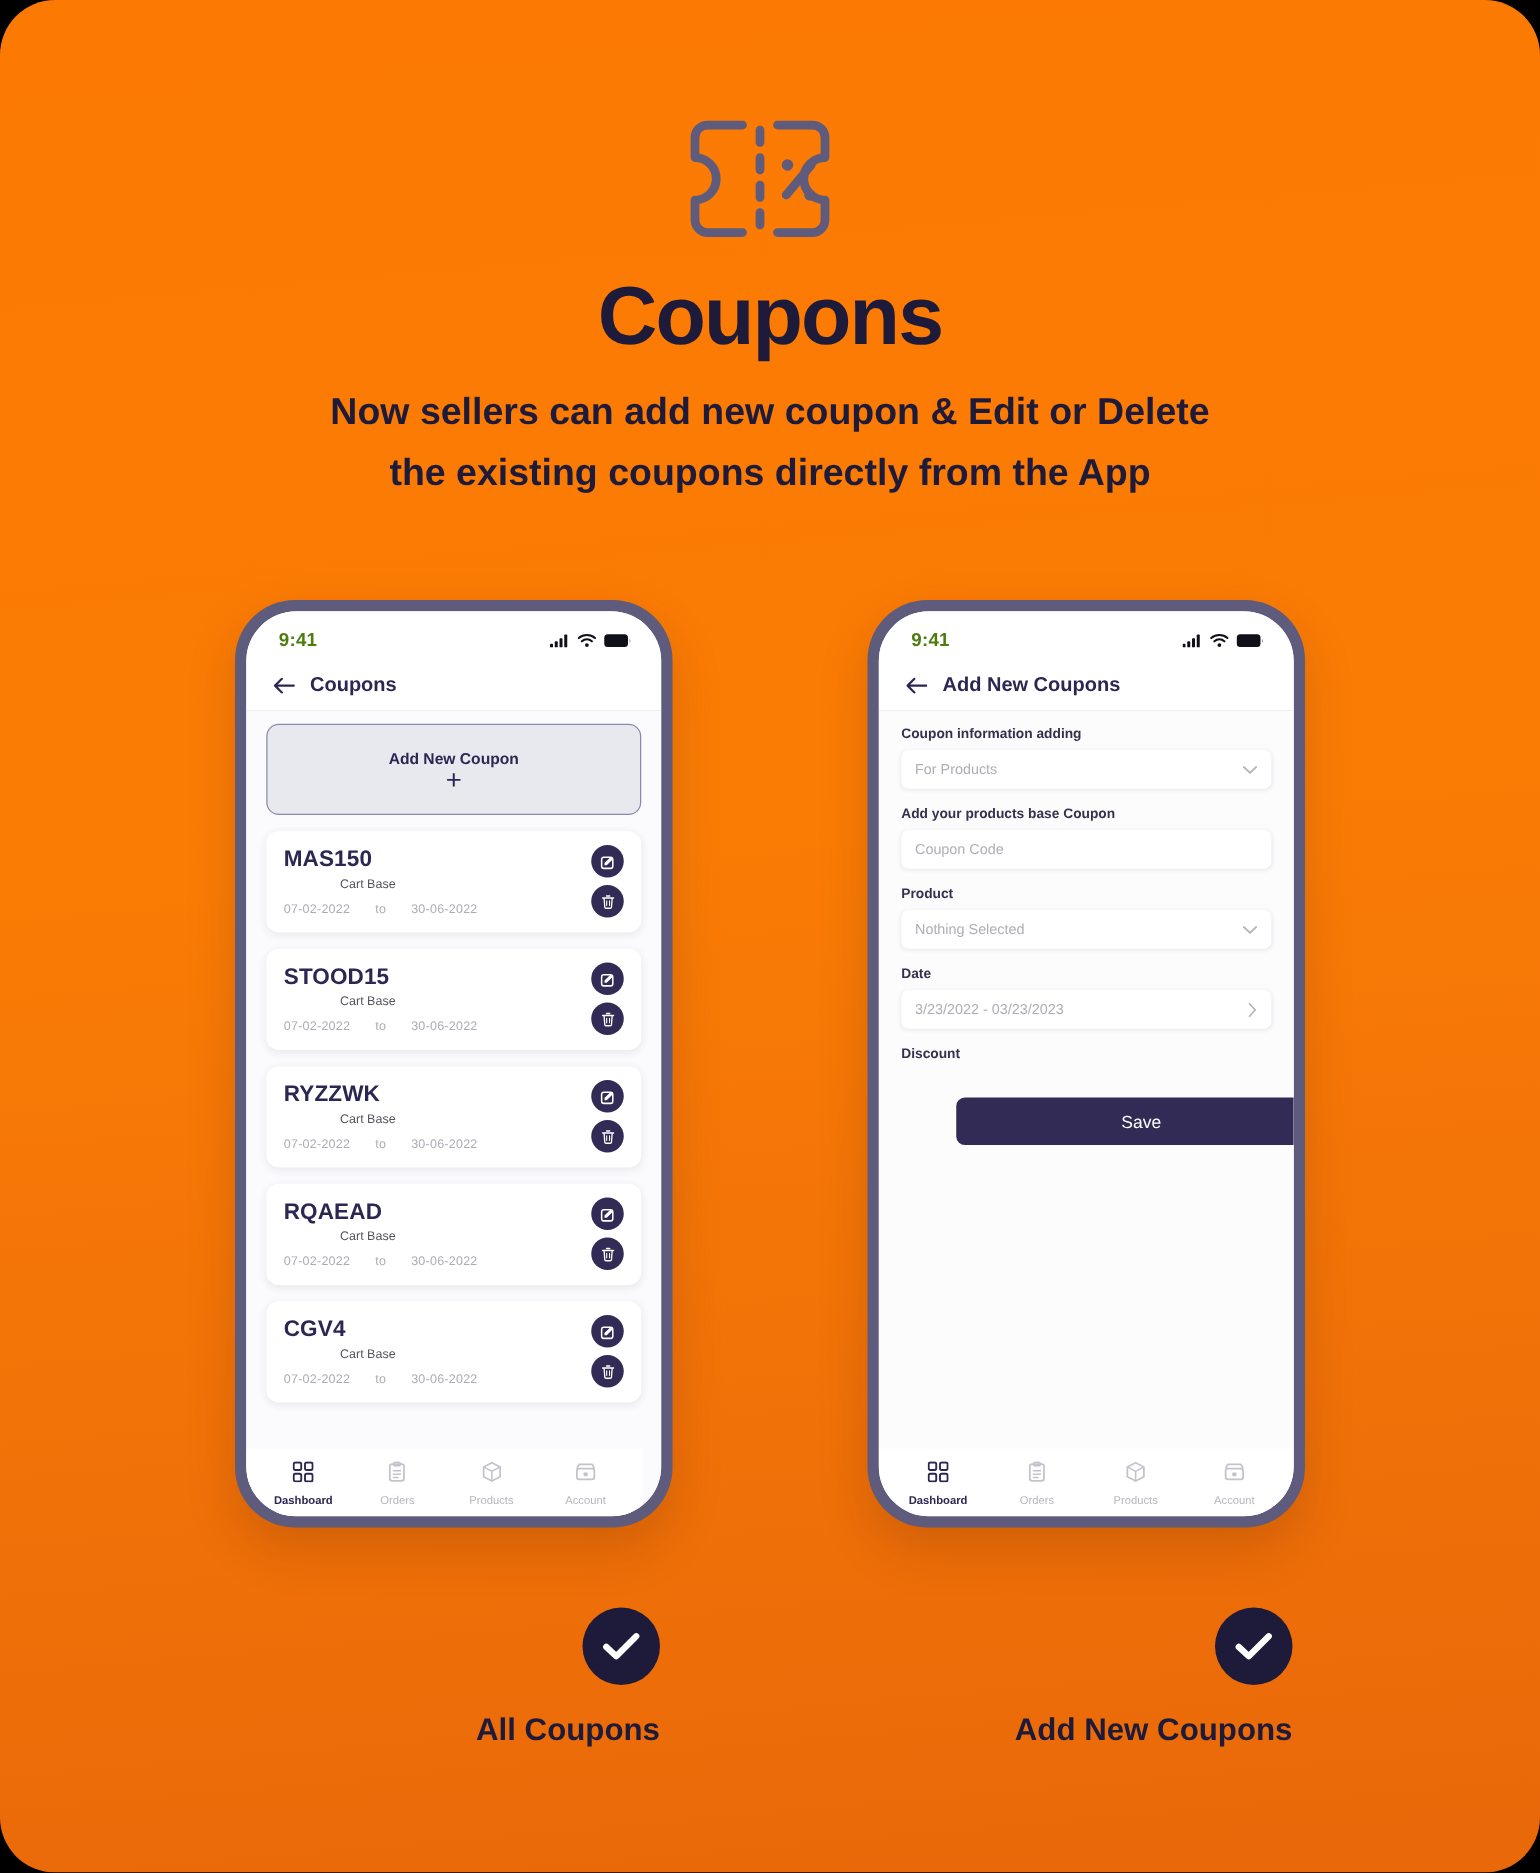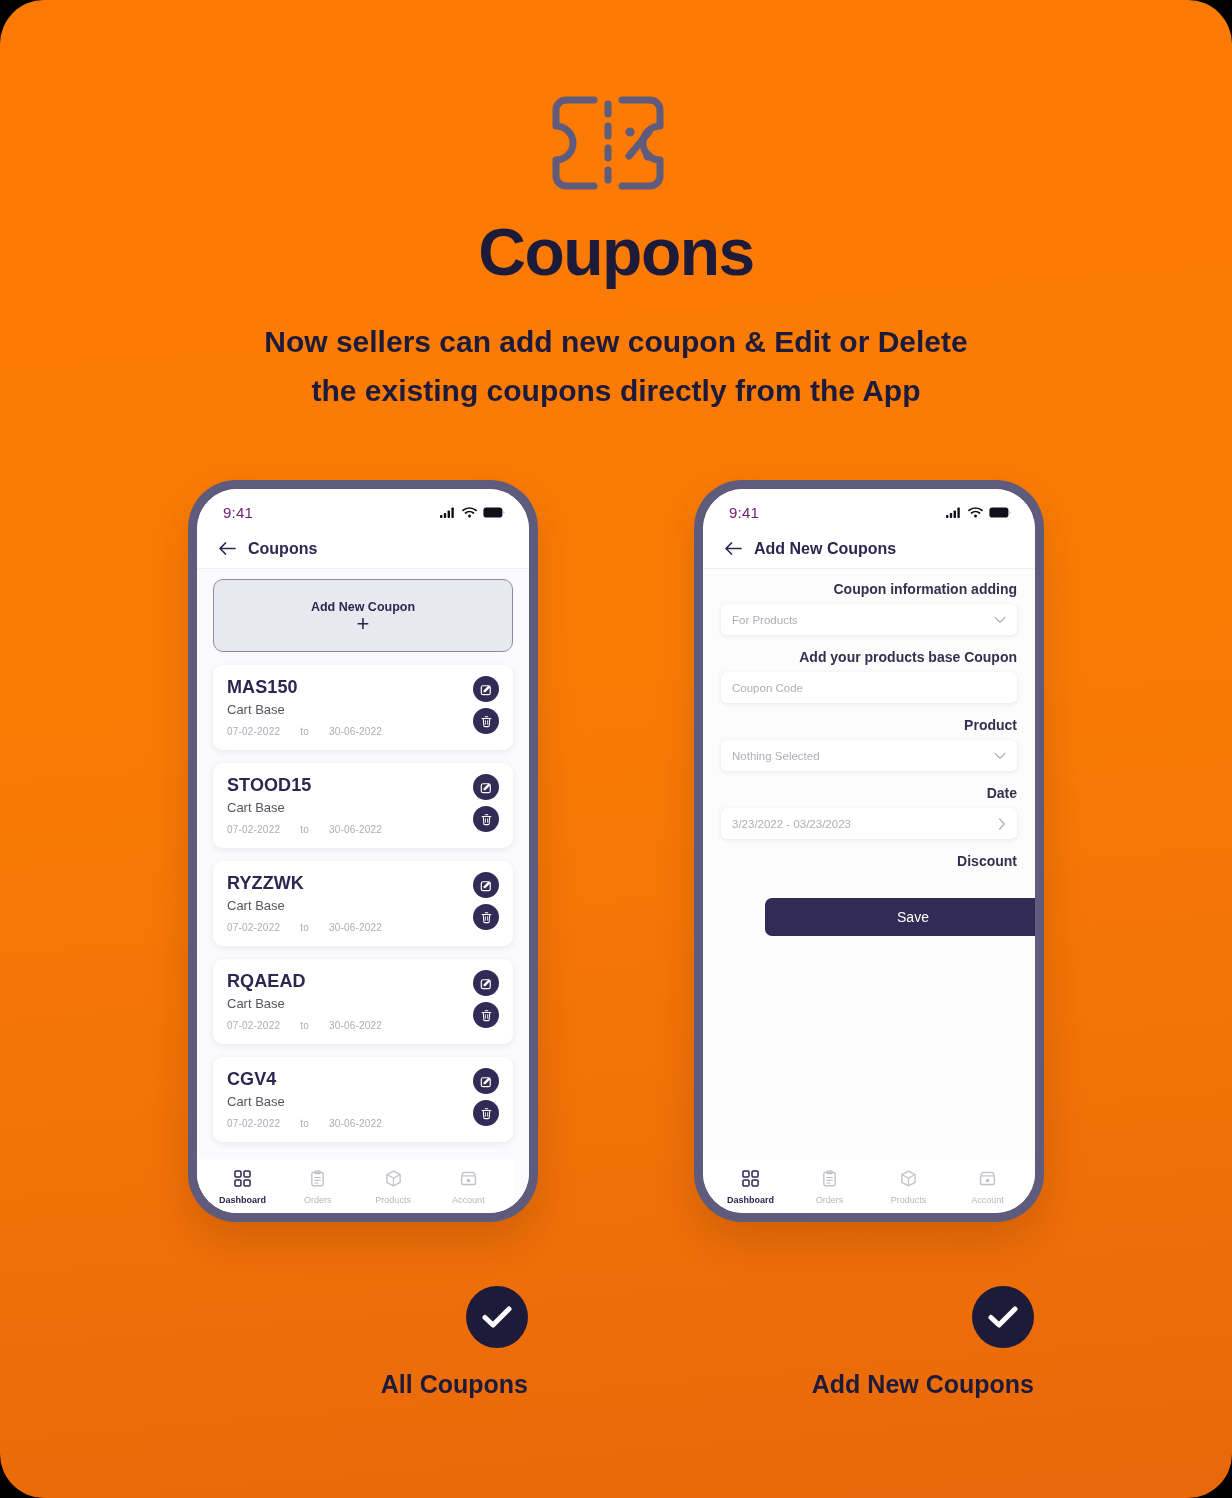--- a/index.html
+++ b/index.html
@@ -22,21 +22,21 @@
     position: absolute; left: 0; right: 0; top: 88px;
     display: flex; justify-content: center;
   }
   .hero-title {
     position: absolute; left: 0; right: 0; top: 214px;
     text-align: center;
     font-size: 66px; font-weight: bold; letter-spacing: -1.5px;
     color: #1E1B3A;
   }
   .hero-sub {
-    position: absolute; left: 0; right: 0; top: 318px;
+    position: absolute; left: 0; right: 0; top: 306px;
     text-align: center;
     font-size: 30px; font-weight: bold; line-height: 1.62;
     color: #1E1B3A;
   }
 
   
   .phone {
     position: absolute;
     width: 350px; height: 742px;
     background: #5E5B7C;
@@ -54,21 +54,21 @@
   }
   #phone-left  { left: 188px; top: 480px; }
   #phone-right { left: 694px; top: 480px; }
 
   .status-bar {
     height: 40px; flex: none;
     display: flex; align-items: center; justify-content: space-between;
     padding: 6px 24px 0 26px;
     background: #fff;
   }
-  .status-time { font-size: 15px; font-weight: normal; color: #701a75; letter-spacing: .2px; }
+  .status-time { font-size: 15px; font-weight: bold; color: #4d7c0f; letter-spacing: .2px; }
   .status-icons { display: flex; align-items: center; gap: 6px; }
 
   .app-bar {
     flex: none; height: 40px;
     display: flex; align-items: center; gap: 12px;
     padding: 0 22px;
     background: #fff;
     border-bottom: 1px solid #EFEFF3;
   }
   .app-bar-title { font-size: 16px; font-weight: bold; color: #2B2752; }
@@ -94,21 +94,21 @@
   .coupon-card {
     position: relative;
     margin-top: 13px;
     background: #fff;
     border-radius: 10px;
     box-shadow: 0 2px 7px rgba(40,30,80,.09);
     padding: 12px 14px 13px 14px;
     min-height: 74px;
   }
   .coupon-code { font-size: 18px; font-weight: bold; color: #2B2752; letter-spacing: .1px; }
-  .coupon-type { font-size: 13px; color: #55555F; margin-top: 4px; }
+  .coupon-type { font-size: 10px; color: #55555F; margin-top: 4px; margin-left: 45px; }
   .coupon-dates { font-size: 10px; color: #ACACB5; margin-top: 9px; letter-spacing: .2px; }
   .coupon-dates .sep { margin: 0 20px; }
 
   .card-actions {
     position: absolute; right: 14px; top: 11px;
     display: flex; flex-direction: column; gap: 6px;
   }
   .round-btn {
     width: 26px; height: 26px; border-radius: 50%;
     background: #312B56;
@@ -144,23 +144,22 @@
   .nav-label { font-size: 9px; color: #B6B6BE; }
   .nav-item.active .nav-label { color: #2B2752; font-weight: bold; }
 
   
   .form-body {
     flex: 1; background: #FCFCFD;
     padding: 12px 18px 0 18px;
     overflow: hidden;
   }
   .field-label {
-    font-size: 14px; font-weight: bold; color: #33314D;
+    font-size: 11px; font-weight: bold; color: #33314D;
     margin-bottom: 7px;
-    text-align: right;
   }
   .field-label.spaced { margin-top: 14px; }
   .field-box {
     height: 31px; background: #fff; border-radius: 6px;
     box-shadow: 0 1px 4px rgba(40,30,80,.10);
     display: flex; align-items: center; justify-content: space-between;
     padding: 0 11px;
   }
   .field-text { font-size: 11.5px; color: #AEAEB6; }
   .save-btn {

